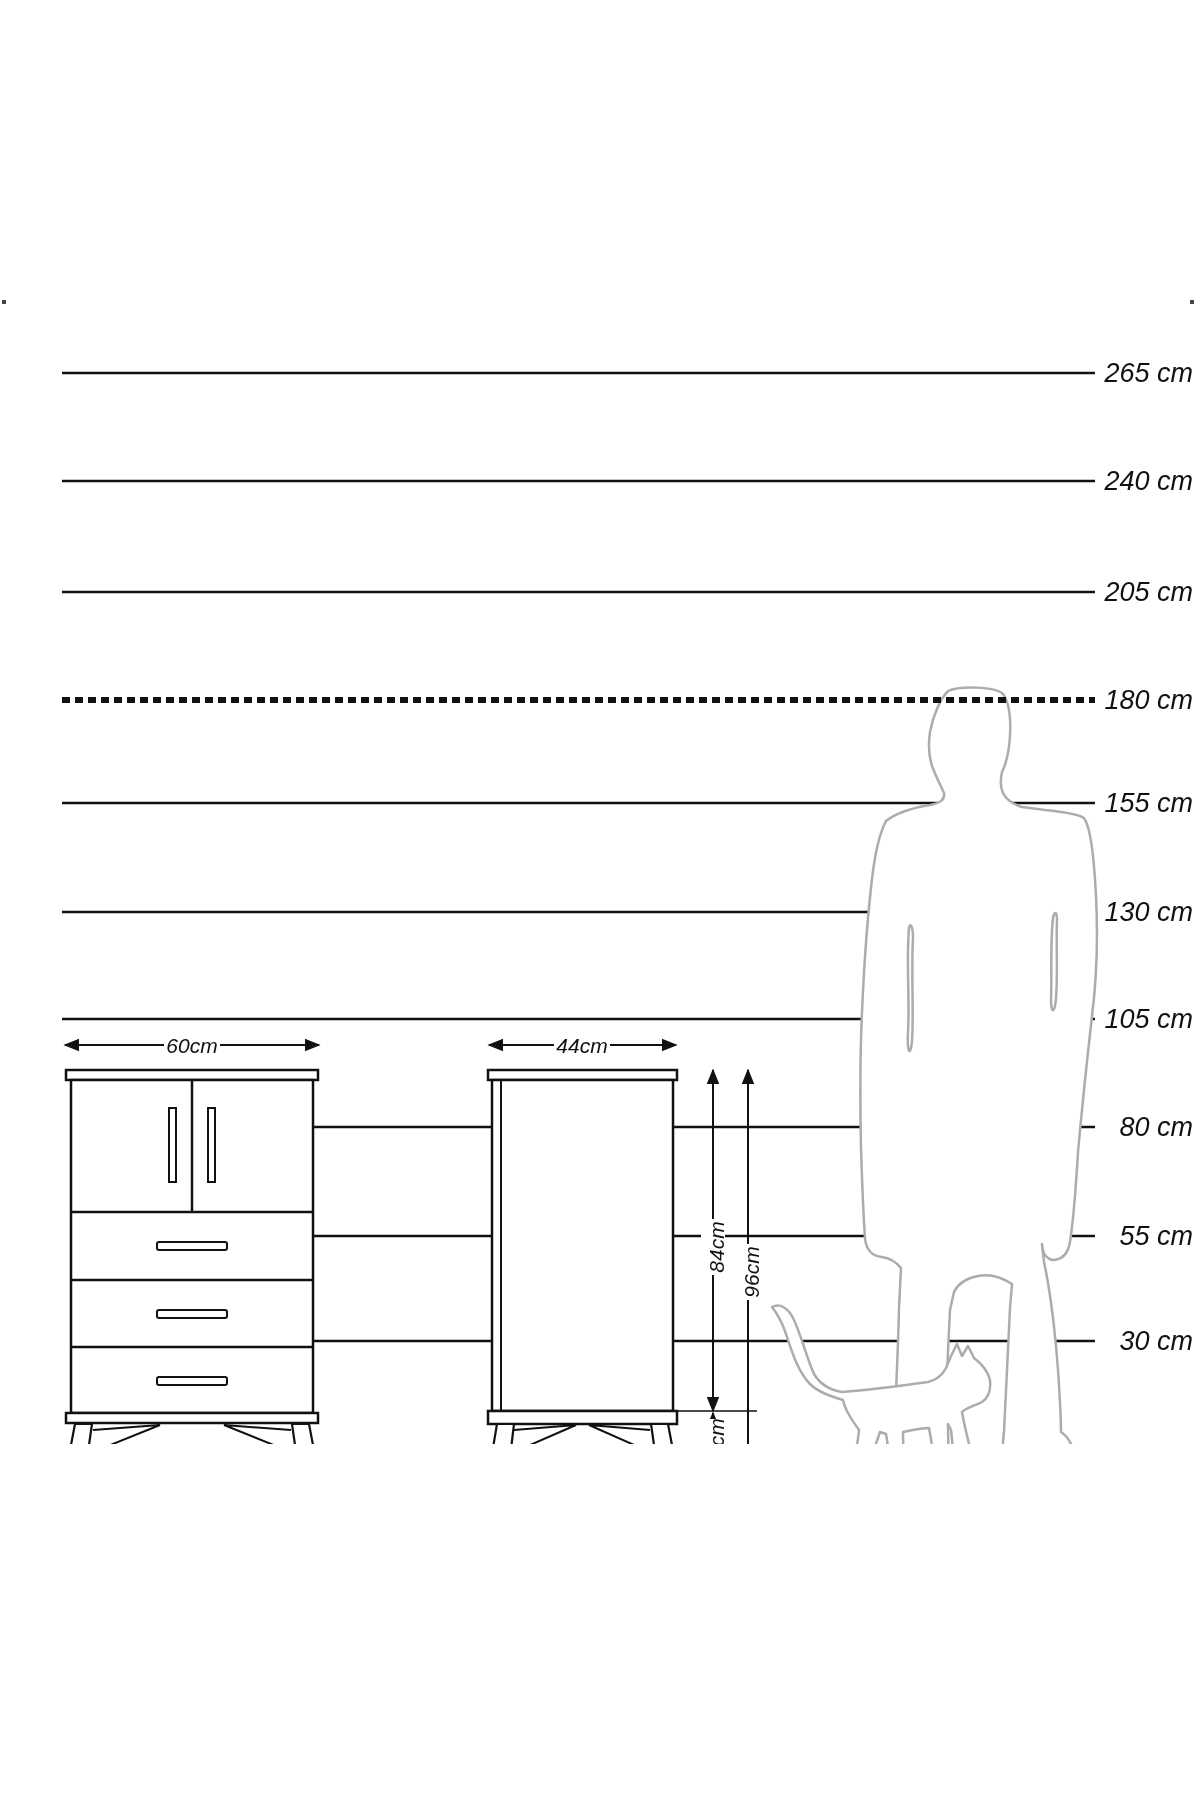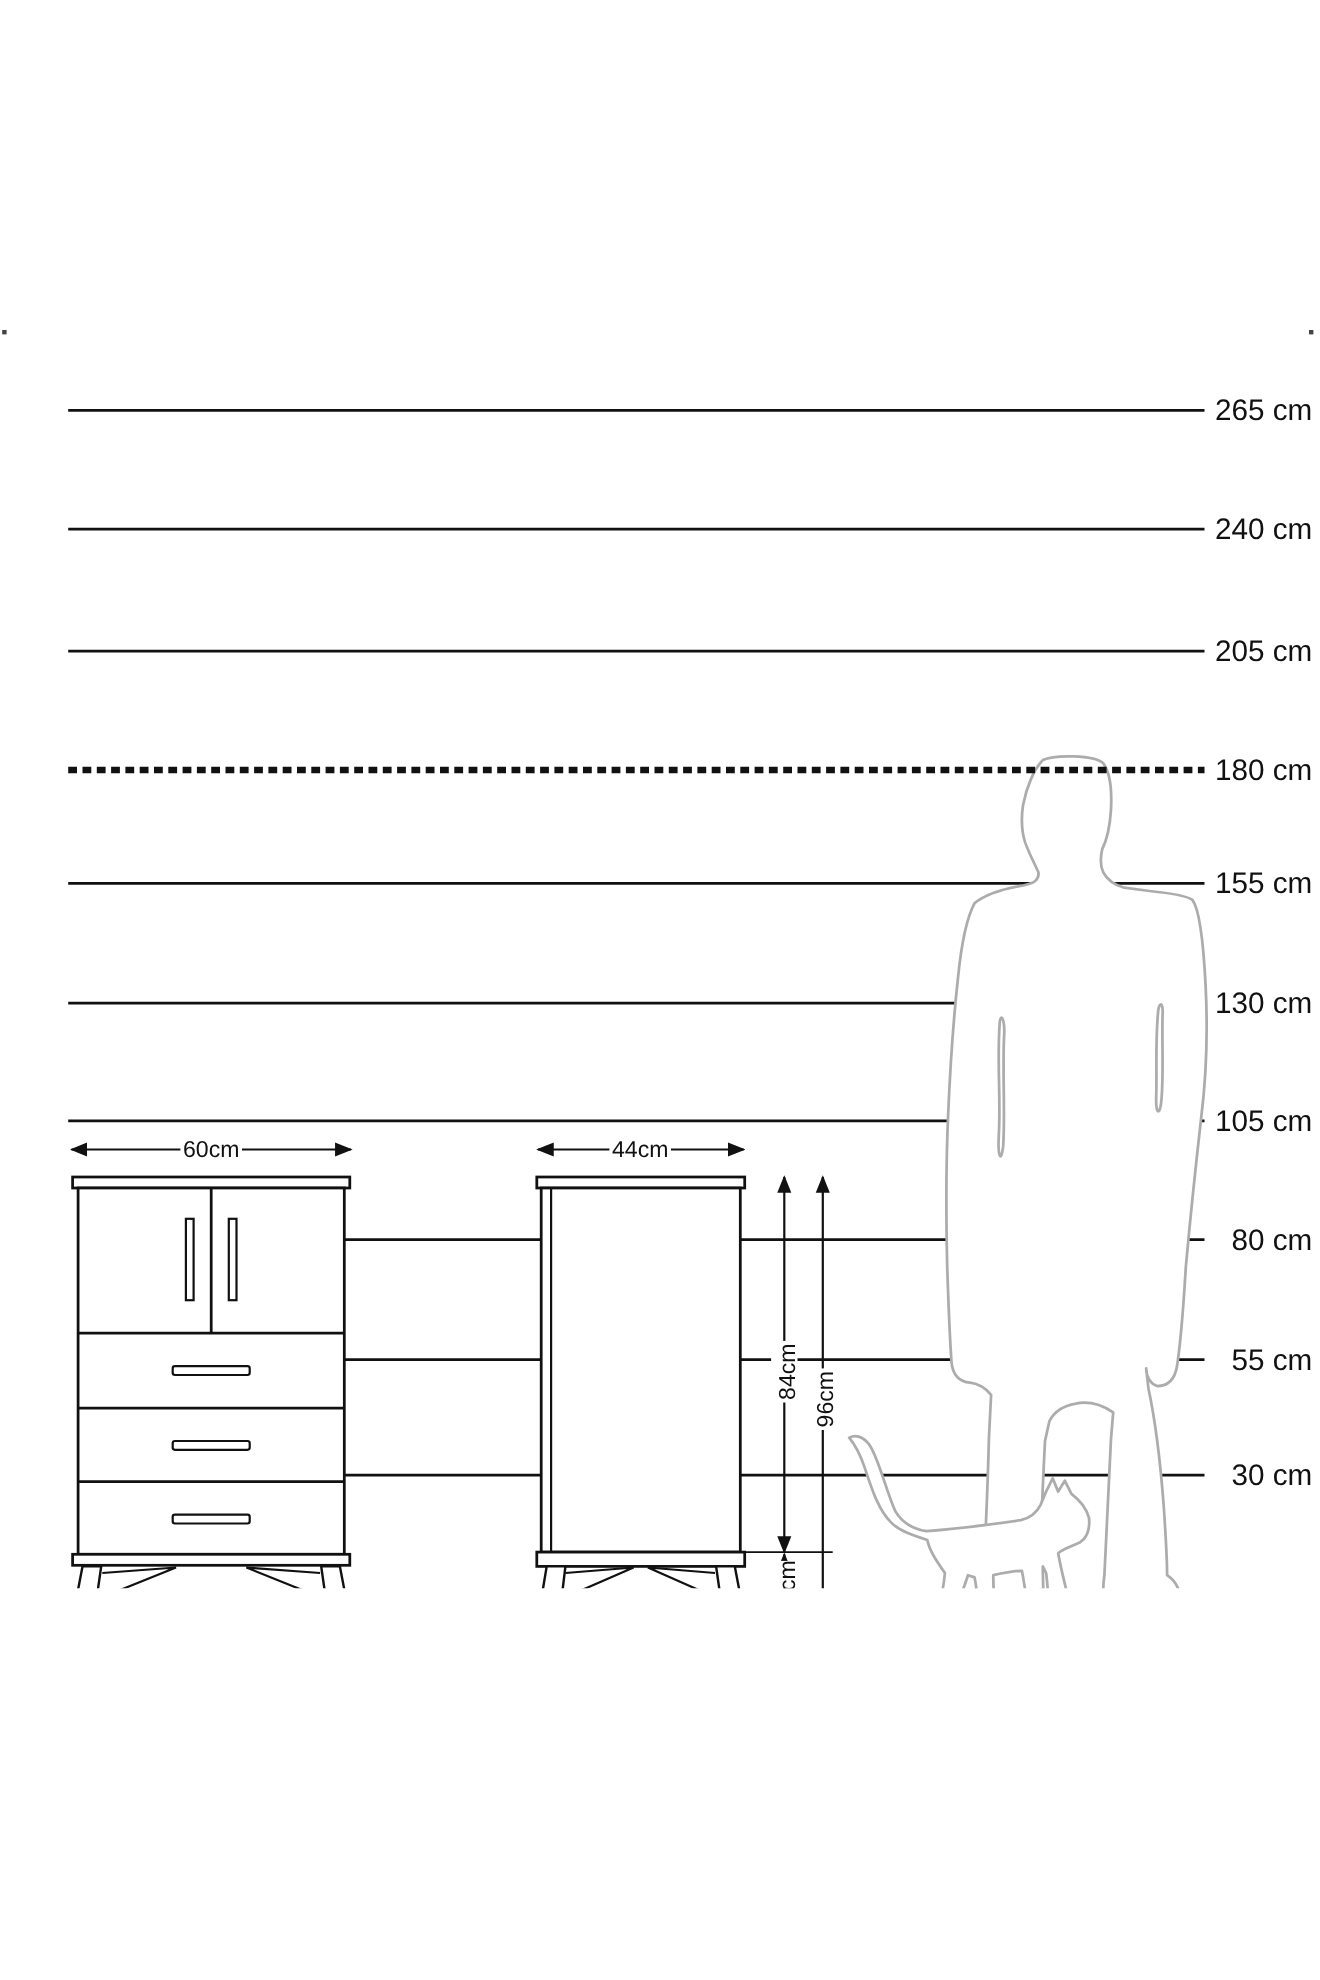--- a/index.html
+++ b/index.html
@@ -1,16 +1,16 @@
 <!DOCTYPE html>
 <html><head>
 <meta charset="utf-8">
 <style>
   html,body{margin:0;padding:0;background:#ffffff;}
-  .page{position:relative;width:1200px;height:1444px;background:#fff;overflow:hidden;}
+  .page{position:relative;width:1200px;height:1444px;background:#fff;overflow:hidden;font-style:italic;}
   svg{position:absolute;left:0;top:0;}
   svg text{font-family:"Liberation Sans","DejaVu Sans",sans-serif;fill:#111;}
   .scale-label{font-size:27px;}
   .dim-label{font-size:21px;}
   .ink-fill{stroke:#111;fill:#fff;}
   .sil{stroke:#acacac;stroke-width:2.5;fill:#fff;stroke-linejoin:round;stroke-linecap:round;}
 </style>
 </head>
 <body>
 

